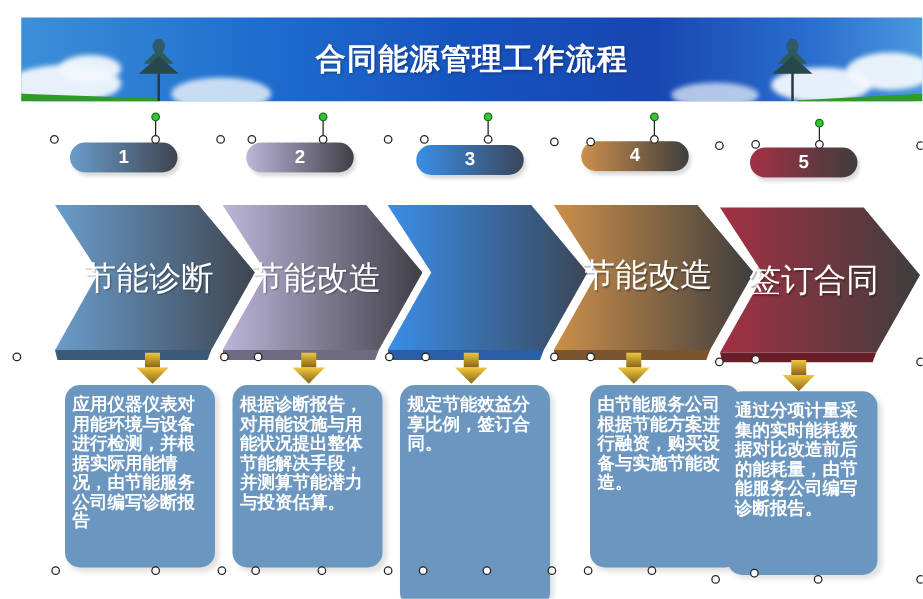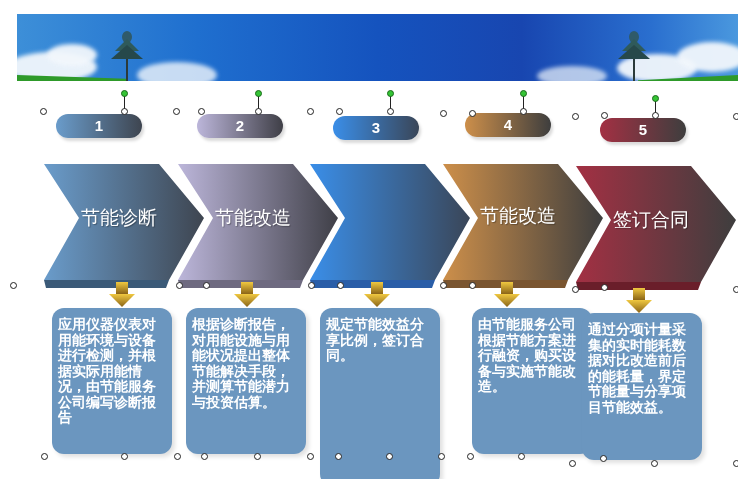--- a/index.html
+++ b/index.html
@@ -35,21 +35,21 @@
     color: #ffffff; font-weight: bold; font-size: 15px; text-align: center; line-height: 24px;
     box-shadow: 2px 3px 3px rgba(0,0,0,0.15);
     font-family: "Liberation Sans", sans-serif;
   }
 
   
   .chev { position: absolute; top: 162px; width: 160px; height: 126px; }
   .chev svg { position: absolute; left: 0; top: 0; }
   .chev-label {
     position: absolute; left: 0; right: 0; top: 43px; text-align: center;
-    color: #ffffff; font-size: 19px; font-family: "DejaVu Serif", serif;
+    color: #ffffff; font-size: 26px; font-family: "DejaVu Serif", serif;
     text-shadow: 1px 1px 1px rgba(0,0,0,0.3);
   }
 
   
   .down-arrow { position: absolute; width: 26px; height: 26px; }
 
   
   .desc {
     position: absolute; width: 120px; background: #6b96bf; border-radius: 12px;
     color: #ffffff; font-size: 14px; line-height: 15.5px; font-weight: bold;
@@ -85,20 +85,21 @@
     <ellipse cx="20" cy="8" rx="5" ry="6" fill="#2f5a6a"></ellipse>
     <polygon points="20,10 8,22 32,22" fill="#2f5a5a"></polygon>
     <polygon points="20,16 4,30 36,30" fill="#26484a"></polygon>
   </svg>
   <svg class="tree" style="left:597px;" viewBox="0 0 40 52">
     <rect x="19" y="20" width="2" height="32" fill="#2b3a3a"></rect>
     <ellipse cx="20" cy="8" rx="5" ry="6" fill="#2f5a6a"></ellipse>
     <polygon points="20,10 8,22 32,22" fill="#2f5a5a"></polygon>
     <polygon points="20,16 4,30 36,30" fill="#26484a"></polygon>
   </svg>
+  <div class="banner-title">合同能源管理工作流程</div>
 </div>
 
 <div class="pill" style="left:56px;top:114px;background:linear-gradient(90deg,#6a9ccb,#3e4550);"><span>1</span></div>
 <div class="pill" style="left:197px;top:114px;background:linear-gradient(90deg,#bcb6da,#3f3f47);"><span>2</span></div>
 <div class="pill" style="left:333px;top:116px;background:linear-gradient(90deg,#3a8ee8,#3a4658);"><span>3</span></div>
 <div class="pill" style="left:465px;top:113px;background:linear-gradient(90deg,#cd8f4a,#3e3e3e);"><span>4</span></div>
 <div class="pill" style="left:600px;top:118px;background:linear-gradient(90deg,#a33043,#3e3e3e);"><span>5</span></div>
 
 <div class="rot-line" style="left:124px;top:96px;"></div>
 <div class="rot-handle" style="left:121px;top:90px;"></div>
@@ -240,21 +241,21 @@
 <div class="desc" style="left:186px;top:308px;height:146px;">
   <span>根据诊断报告，对用能设施与用能状况提出整体节能解决手段，并测算节能潜力与投资估算。</span>
 </div>
 <div class="desc" style="left:320px;top:308px;height:178px;">
   <span>规定节能效益分享比例，签订合同。</span>
 </div>
 <div class="desc" style="left:472px;top:308px;height:146px;">
   <span>由节能服务公司根据节能方案进行融资，购买设备与实施节能改造。</span>
 </div>
 <div class="desc" style="left:582px;top:313px;height:147px;">
-  <span>通过分项计量采集的实时能耗数据对比改造前后的能耗量，界定节能量与分享项目节能效益。</span>
+  <span>通过分项计量采集的实时能耗数据对比改造前后的能耗量，由节能服务公司编写诊断报告。</span>
 </div>
 
 <div class="handle" style="left:41px;top:453px;"></div>
 <div class="handle" style="left:121px;top:453px;"></div>
 <div class="handle" style="left:174px;top:453px;"></div>
 <div class="handle" style="left:201px;top:453px;"></div>
 <div class="handle" style="left:254px;top:453px;"></div>
 <div class="handle" style="left:307px;top:453px;"></div>
 <div class="handle" style="left:335px;top:453px;"></div>
 <div class="handle" style="left:386px;top:453px;"></div>

